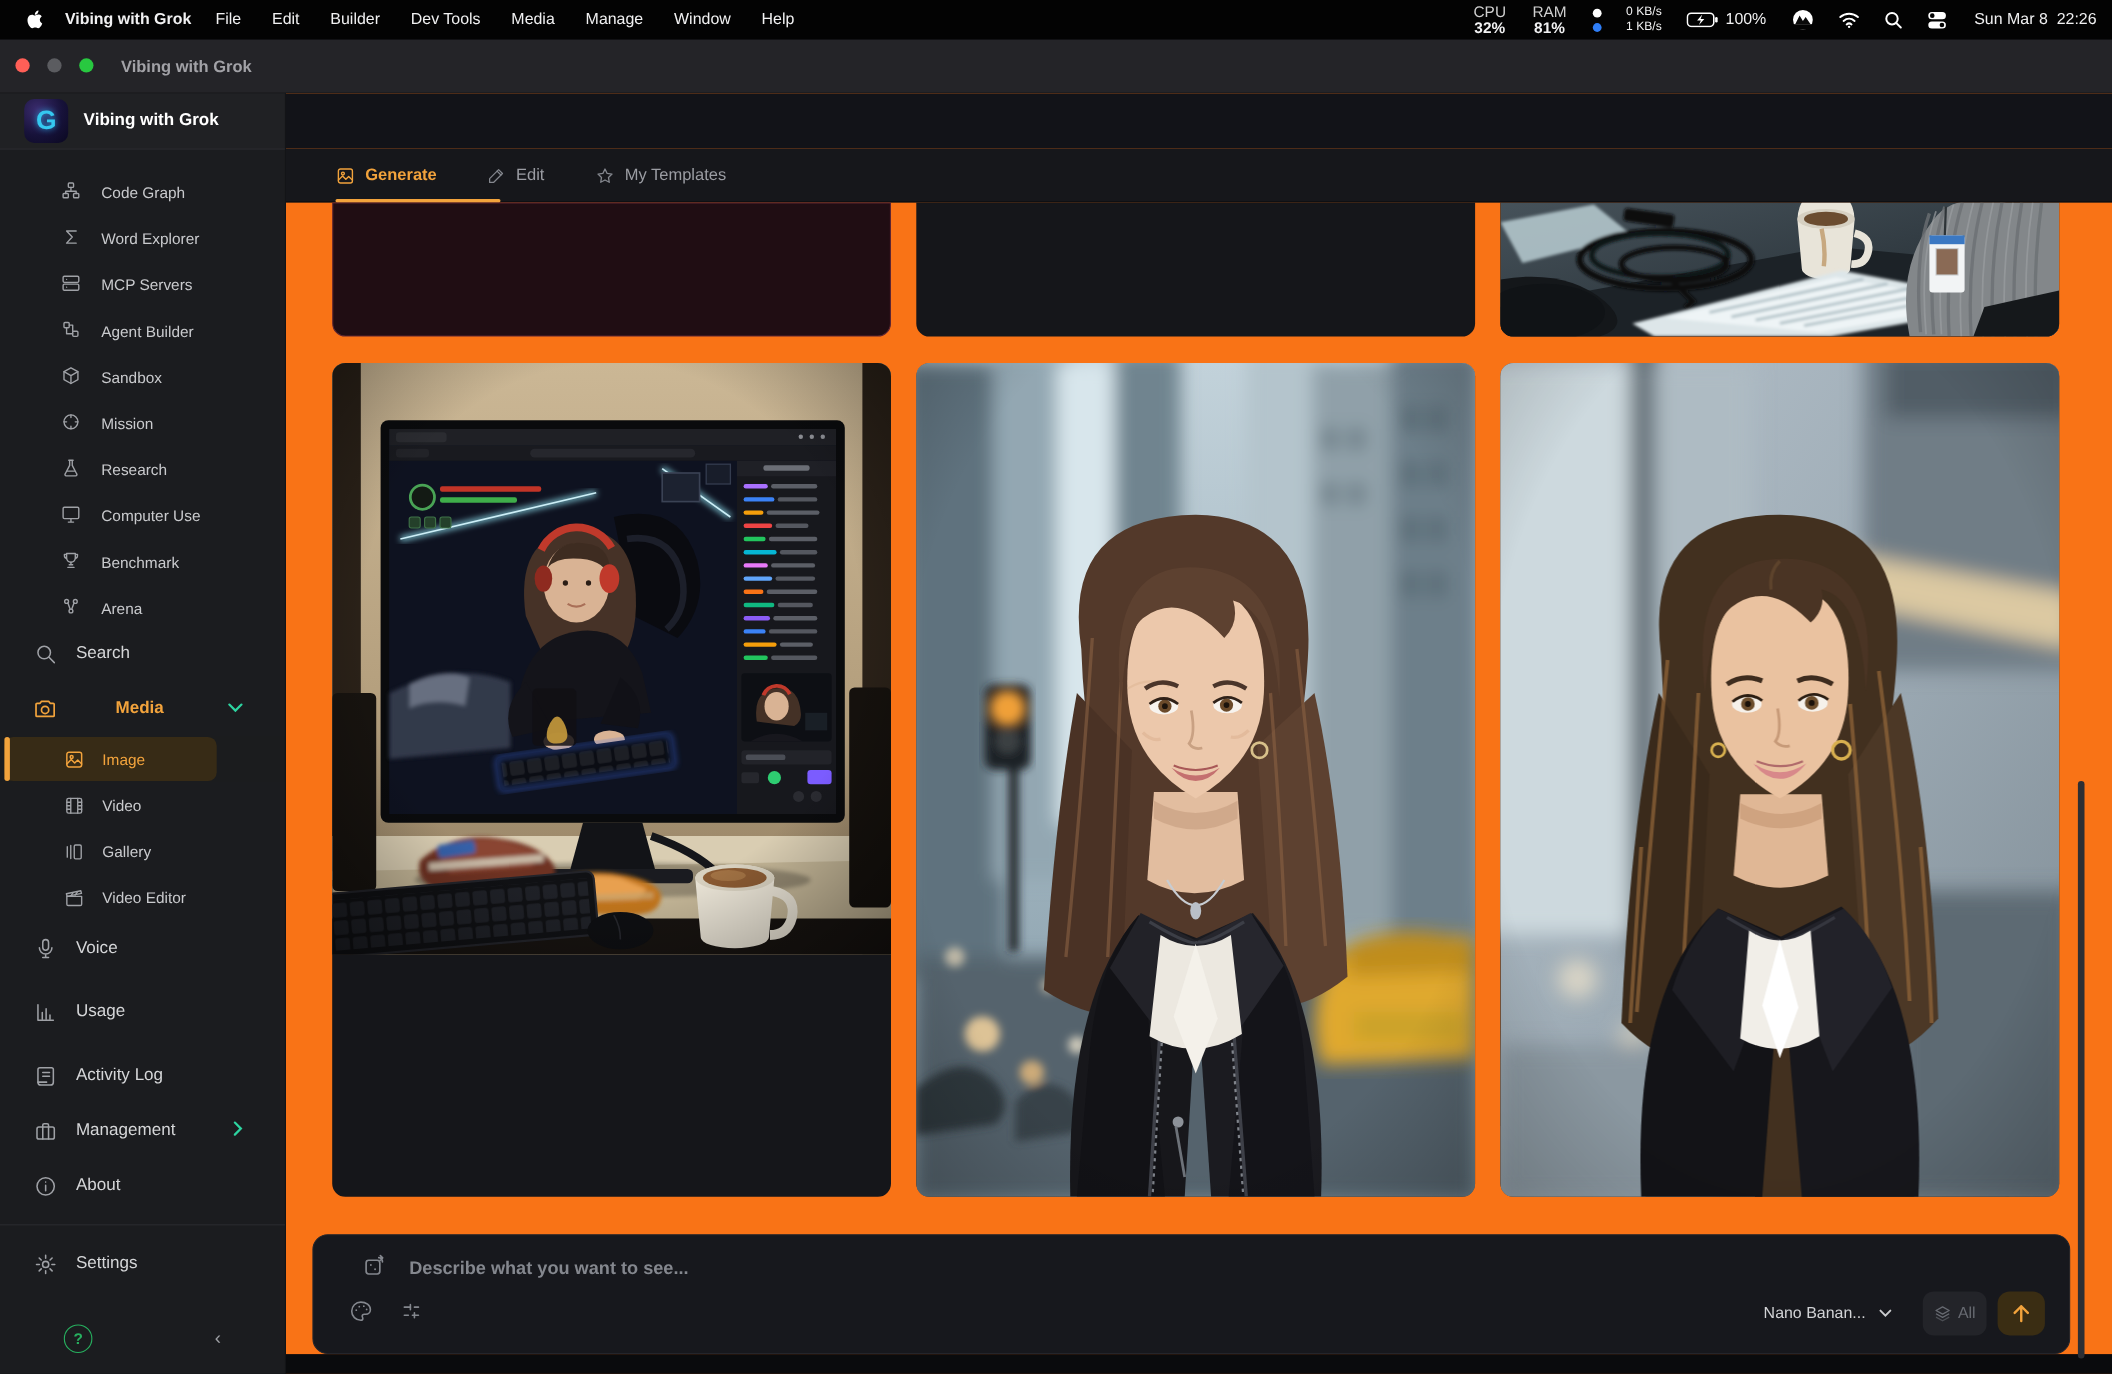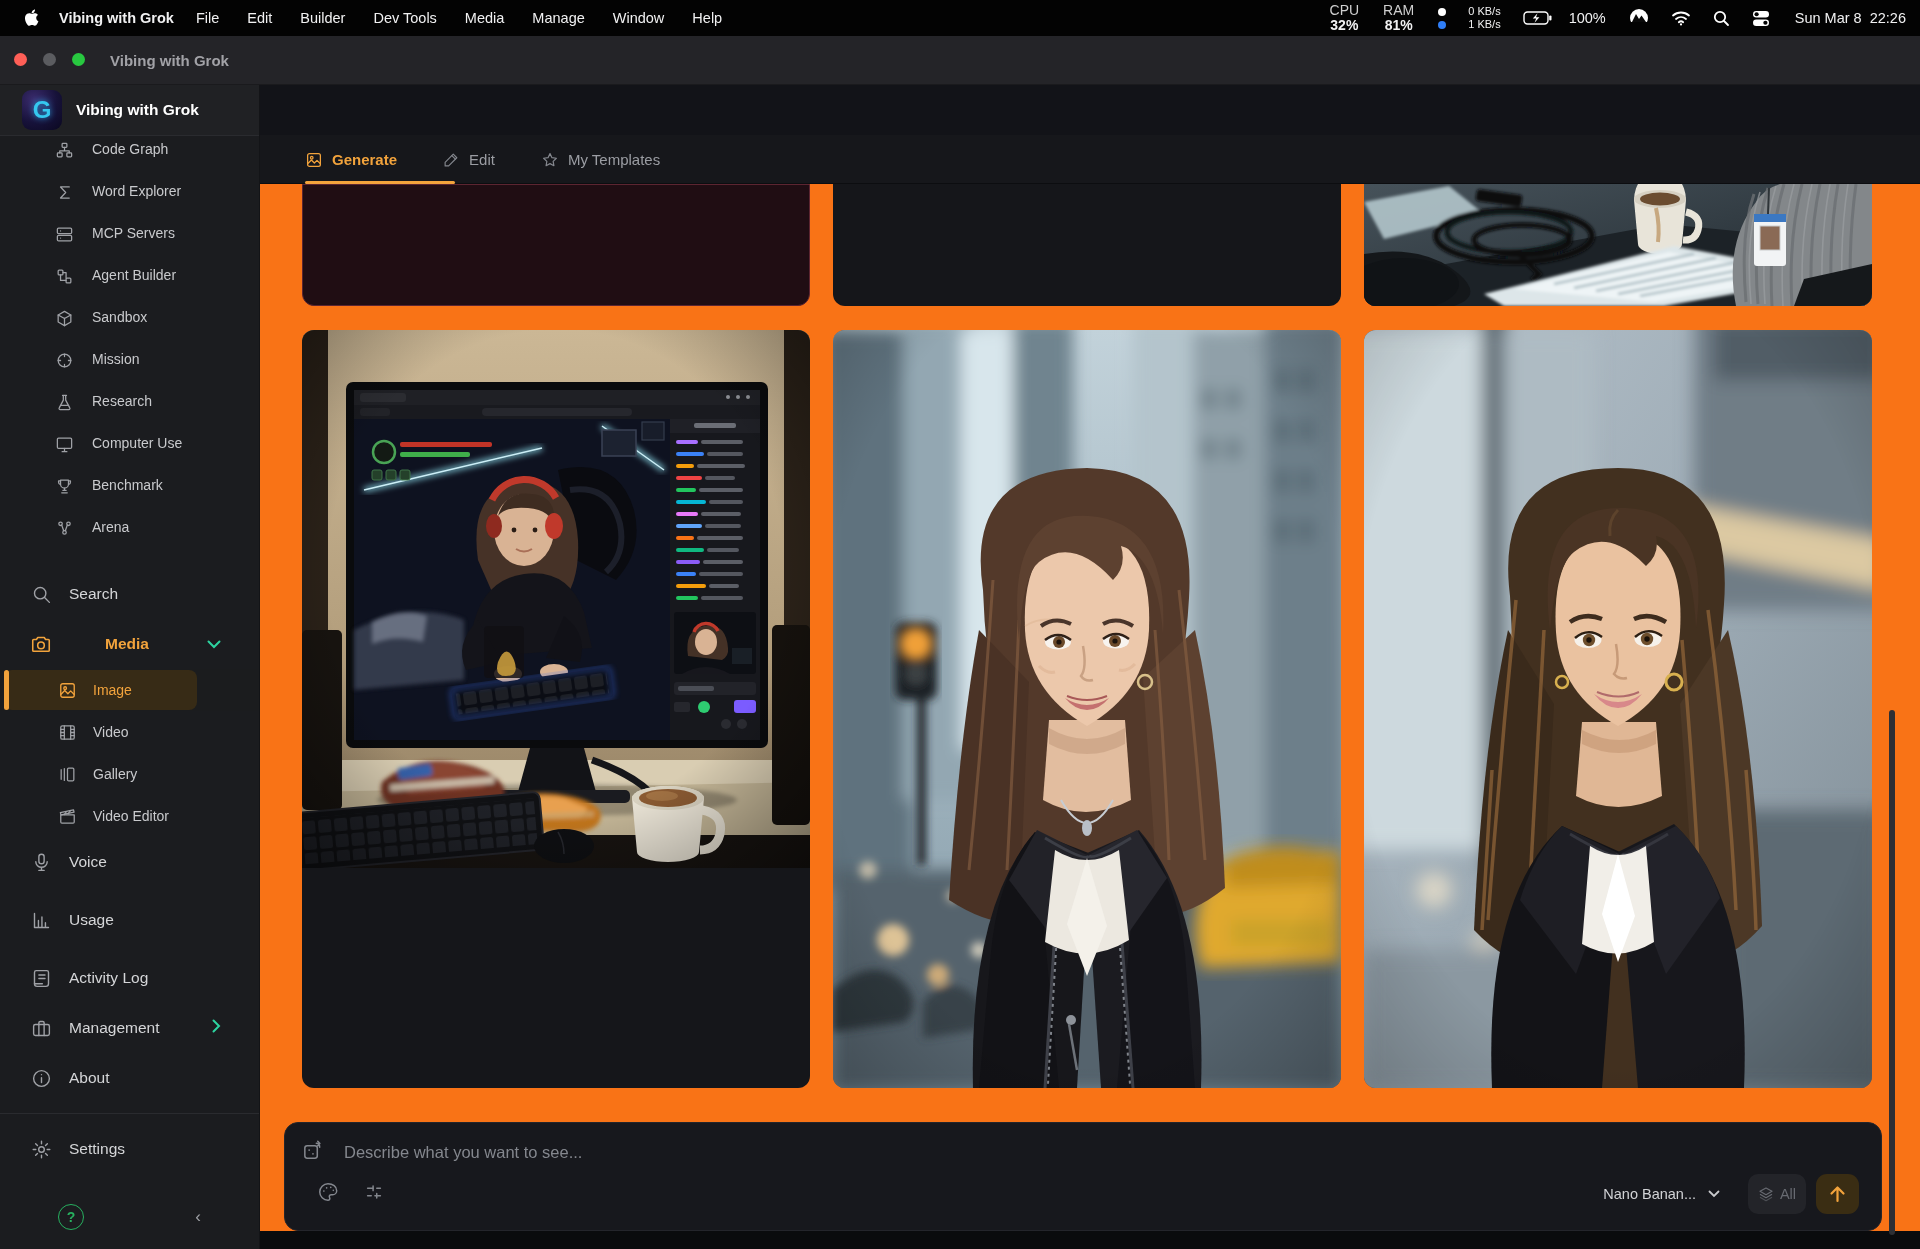--- a/index.html
+++ b/index.html
@@ -13,21 +13,21 @@
   .mb-apple { margin-left:24px; display:flex; align-items:center; }
   .mb-appname { font-weight:bold; margin-left:20px; margin-right:8px; }
   .mb-item { padding:0 14px; }
   .mb-right { margin-left:auto; display:flex; align-items:center; margin-right:14px; gap:0; }
   .mb-stat { text-align:center; line-height:1.05; margin:0 12px; }
   .mb-stat .lbl { font-size:14px; color:#cfcfcf; display:block; }
   .mb-stat .val { font-size:14px; font-weight:bold; display:block; }
   .mb-dots { display:flex; flex-direction:column; gap:5px; margin:0 12px; }
   .dot { width:8px; height:8px; border-radius:50%; }
   .mb-net { text-align:right; line-height:1.15; font-size:11px; margin:0 10px; }
-  .mb-batt { display:flex; align-items:center; gap:17px; margin:0 12px; font-size:14.5px; }
+  .mb-batt { display:flex; align-items:center; gap:7px; margin:0 12px; font-size:14.5px; }
   .mb-icon { margin:0 11px; display:flex; align-items:center; }
   .mb-clock { margin-left:14px; font-size:14.5px; }
 
   
   .window { position:absolute; left:0; top:36px; width:1920px; height:1213px; background:#0f1013; }
   .titlebar { position:absolute; left:0; top:0; width:1920px; height:49px; background:#242428;
     border-bottom:1px solid #1a1a1d; }
   .tl { position:absolute; top:17px; width:13px; height:13px; border-radius:50%; }
   .titlebar-title { position:absolute; left:110px; top:0; height:49px; display:flex; align-items:center;
     color:#a2a2a7; font-weight:bold; font-size:15px; }
@@ -35,21 +35,21 @@
   
   .sidebar { position:absolute; left:0; top:49px; width:260px; height:1164px; background:#1b1c1f;
     border-right:1px solid #131417; }
   .sb-header { height:51px; border-bottom:1px solid #2a2b2f; display:flex; align-items:center; background:#202124; }
   .sb-logo { width:40px; height:40px; border-radius:9px; margin-left:22px; position:relative; overflow:hidden;
     background:radial-gradient(circle at 30% 25%, #3b2c6e 0%, #17123a 55%, #0a0820 100%); }
   .sb-logo span { position:absolute; left:0; top:0; width:100%; height:100%; display:flex; align-items:center;
     justify-content:center; color:#35c8f0; font-weight:bold; font-size:24px; text-shadow:0 0 6px #2aa3e0; }
   .sb-title { color:#ffffff; font-weight:bold; font-size:15.5px; margin-left:14px; }
   .nav { position:absolute; left:0; top:52px; width:259px; bottom:0; }
-  .nav-item { display:flex; align-items:flex-start; height:42px; color:#c9cacd; font-size:14px; }
+  .nav-item { display:flex; align-items:flex-end; height:42px; color:#c9cacd; font-size:14px; }
   .nav-item .nicon { width:19px; height:19px; margin-left:55px; margin-right:18px; flex:0 0 auto;
     display:flex; align-items:center; justify-content:center; }
   .nav-group { display:flex; align-items:center; height:50px; color:#d5d6d8; font-size:15.5px; }
   .nav-group .gicon { width:22px; height:22px; margin-left:30px; margin-right:17px; flex:0 0 auto;
     display:flex; align-items:center; justify-content:center; }
   .nav-group .chev { margin-left:auto; margin-right:38px; }
   .media-group { color:#f2a33c; }
   .media-group .glabel { margin-left:36px; font-weight:bold; }
   .sub-item { display:flex; align-items:center; height:42px; color:#c9cacd; font-size:14px; position:relative; }
   .sub-item .nicon { width:19px; height:19px; margin-left:58px; margin-right:16px; display:flex;
@@ -78,21 +78,21 @@
   .tab-underline { position:absolute; left:0px; top:46px; width:150px; height:3px; background:#f2a33c;
     border-radius:2px; }
 
   .card { position:absolute; border-radius:12px; background:#15161a; overflow:hidden; }
   .card.err { background:#200d13; border:1px solid #5c2531; }
   .card svg { display:block; }
 
   
   .promptbar { position:absolute; left:24px; top:1037px; width:1598px; height:109px; background:#17181d;
     border:1px solid #24252b; border-radius:14px; }
-  .prompt-row1 { position:absolute; left:16px; top:16px; display:flex; align-items:center; gap:20px; }
+  .prompt-row1 { position:absolute; left:44px; top:16px; display:flex; align-items:center; gap:20px;font-weight:bold; }
   .prompt-placeholder { color:#84878e; font-size:16.5px; }
   .prompt-row2 { position:absolute; left:32px; top:58px; display:flex; align-items:center; gap:24px; }
   .prompt-right { position:absolute; right:22px; top:51px; height:40px; display:flex; align-items:center; }
   .model-select { display:flex; align-items:center; gap:12px; color:#d2d3d6; font-size:14.5px; }
   .all-pill { margin-left:28px; width:58px; height:40px; background:#232429; border-radius:10px;
     display:flex; align-items:center; justify-content:center; gap:6px; color:#676a71; font-size:14.5px; }
   .send-btn { margin-left:10px; width:43px; height:40px; background:#3a2d13; border-radius:11px;
     display:flex; align-items:center; justify-content:center; }
   .bottom-strip { position:absolute; left:0; top:1146px; width:1660px; height:18px; background:#0a0b0d; }
   .scroll-thumb { position:absolute; left:1629px; top:625px; width:6px; height:525px; background:#2d2f34;

